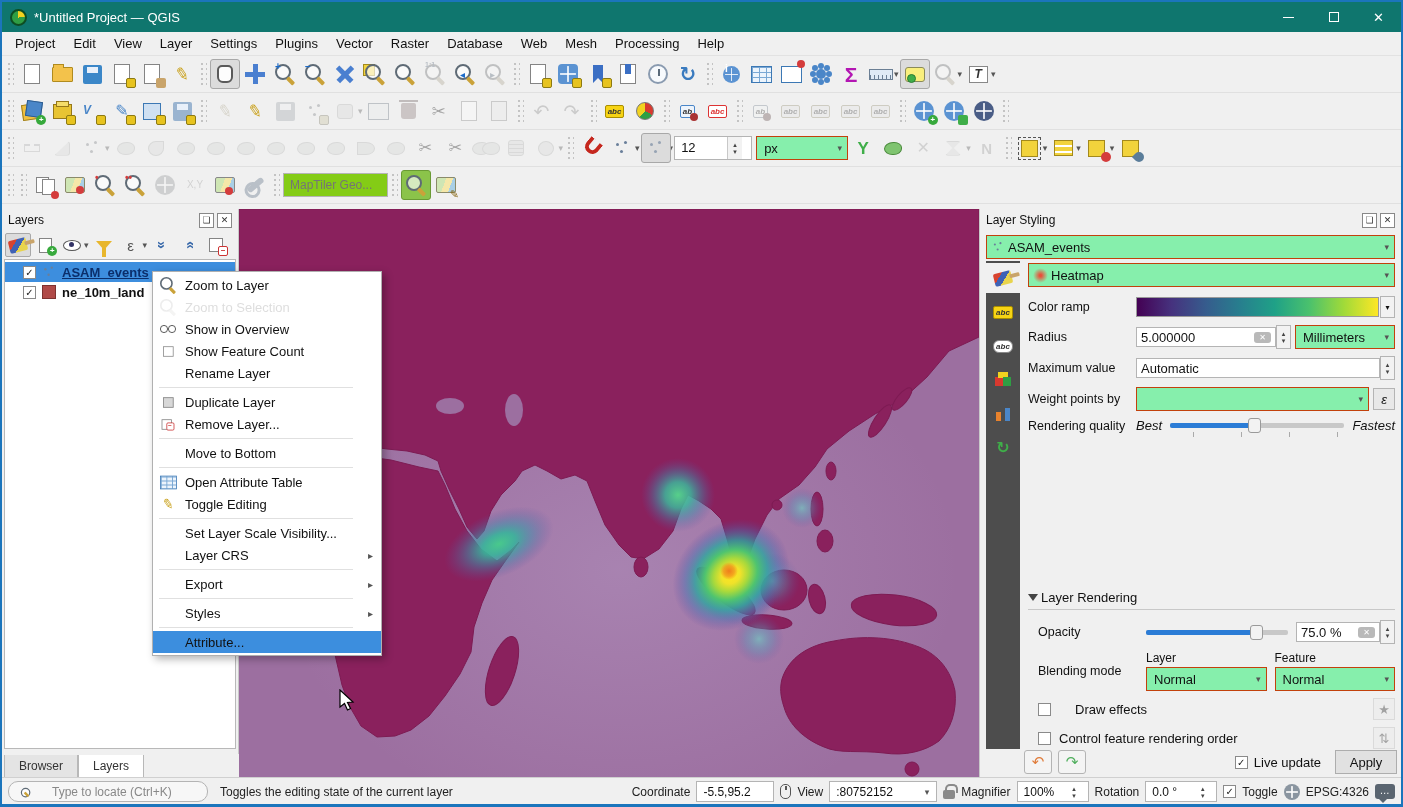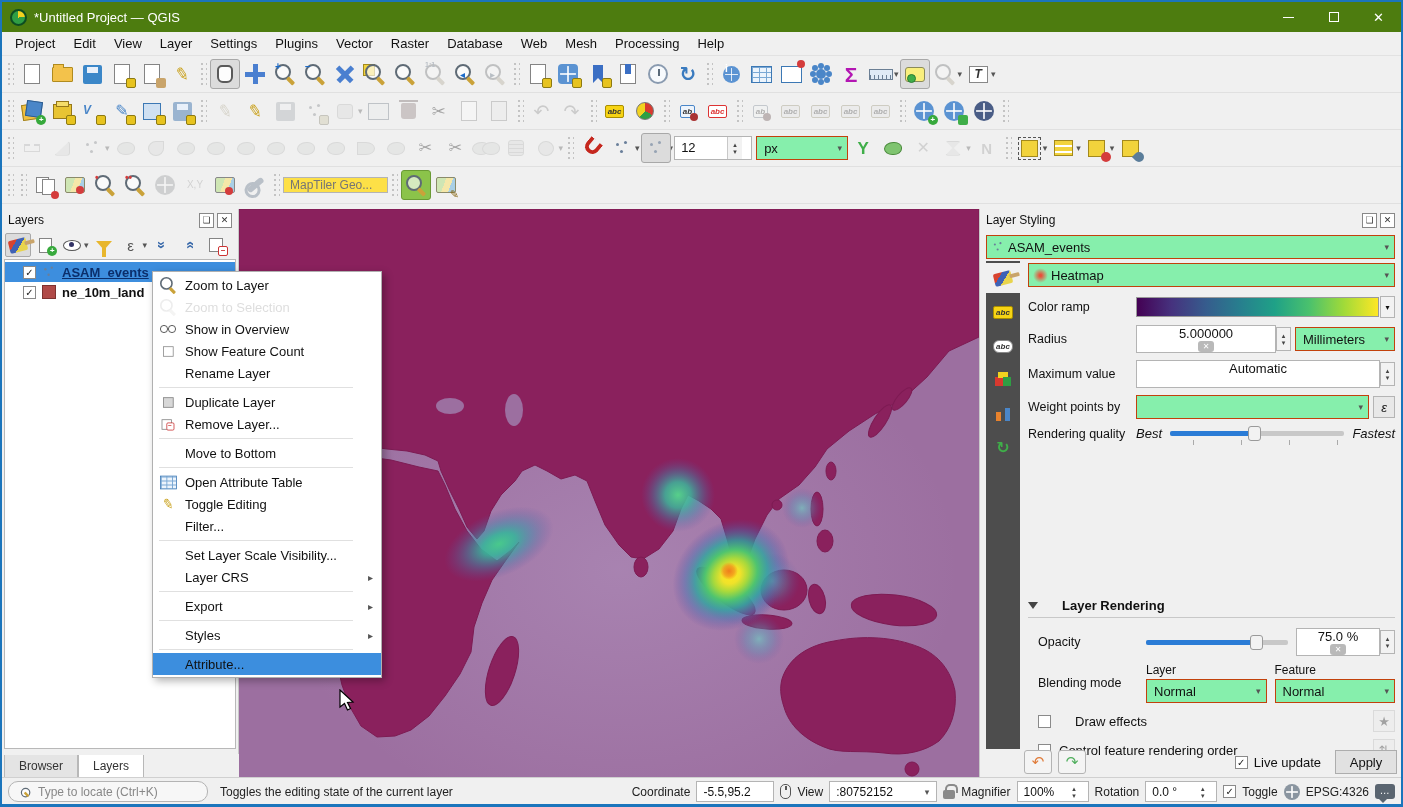--- a/index.html
+++ b/index.html
@@ -1,21 +1,21 @@
 <!DOCTYPE html>
 <html><head>
 <meta charset="utf-8">
 <style>
   * { margin:0; padding:0; box-sizing:border-box; }
   html,body { width:1403px; height:807px; overflow:hidden; }
   body { font-family:"Liberation Sans","DejaVu Sans",sans-serif; font-size:13px; color:#111;
          background:#f0f0f0; border:2px solid #1b75bc; position:relative; }
 
   
-  .titlebar { height:30px; background:#4d7c0f; display:flex; align-items:center; color:#fff;text-align:right; }
+  .titlebar { height:30px; background:#0f766e; display:flex; align-items:center; color:#fff;text-align:right; }
   .qlogo { width:17px; height:17px; margin:0 7px 0 8px; border-radius:50%;
            background:conic-gradient(#f2d21f 0 25%, #2f9e44 25% 100%); border:2px solid #0d4d22; }
   .title-text { font-size:13px; }
   .win-btns { margin-left:auto; display:flex; height:100%; }
   .win-btn { width:45px; height:100%; display:flex; align-items:center; justify-content:center; color:#fff; }
   .glyph-min { width:11px; height:0; border-top:1px solid #fff; display:block; }
   .glyph-max { width:10px; height:10px; border:1px solid #fff; display:block; }
 
   
   .menubar { height:24px; background:#f0f0f0; display:flex; align-items:center; padding-left:4px;
@@ -155,21 +155,21 @@
   .rot270 { transform:rotate(-90deg); display:inline-block; font-weight:bold; color:#3566a8; font-size:14px; }
 
   
   .spinbox { display:flex; align-items:stretch; height:24px; background:#fff; border:1px solid #b4b4b4; }
   .spinbox .val { padding:3px 6px; min-width:52px; }
   .spincol { display:flex; flex-direction:column; justify-content:center; width:15px;
              border-left:1px solid #c8c8c8; background:#f2f2f2; font-size:7px; line-height:7px;
              text-align:center; color:#444; }
   .combo { display:flex; align-items:center; height:24px; background:#86efac; border:1px solid #c2410c; padding:0 4px; }
   .combo .cval { flex:1; padding:0 3px; }
-  .tb-input { height:16px; border:1px solid #b4b4b4; background:#fde047; padding:4px 6px; font-size:12px;
+  .tb-input { height:24px; border:1px solid #b4b4b4; background:#84cc16; padding:4px 6px; font-size:12px;
               font-family:inherit; color:#555; width:105px; }
 
   
   .main { position:absolute; top:207px; left:0; width:1399px; height:570px; }
 
   
   .layers-panel { position:absolute; left:0; top:0; width:237px; height:545px; background:#f0f0f0;
                   border-right:1px solid #c8c8c8; }
   .panel-head { height:22px; display:flex; align-items:center; padding:0 6px; font-size:12px; }
   .panel-head .sp { flex:1; }
@@ -215,44 +215,44 @@
   .side-strip { width:34px; background:#4d4d4d; display:flex; flex-direction:column; align-items:center; padding-top:2px; gap:4px; }
   .stab { width:34px; height:30px; display:flex; align-items:center; justify-content:center; }
   .stab.active { background:#f0f0f0; }
   .sp-content { flex:1; padding:2px 2px 0 8px; position:relative; }
   .frow { display:flex; align-items:center; margin-bottom:7px; }
   .frow .flabel { width:108px; font-size:12.5px; flex:none; }
   .ramp { flex:1; height:20px; border:1px solid #9a9a9a;
           background:linear-gradient(90deg,#440154,#46327e,#365c8d,#277f8e,#1fa187,#4ac16d,#a0da39,#fde725); }
   .rampdd { width:15px; height:22px; border:1px solid #b4b4b4; background:#f2f2f2; font-size:8px;
             display:flex; align-items:center; justify-content:center; margin-left:1px; }
-  .field { display:flex; align-items:center; background:#fff; border:1px solid #b4b4b4; height:28px; padding:0 4px;flex-direction:column; }
+  .field { display:flex; align-items:center; background:#fff; border:1px solid #b4b4b4; height:20px; padding:0 4px; }
   .clr { background:#b9b9b9; color:#fff; border-radius:3px; font-size:8px; padding:1px 5px; }
   .slider { position:relative; height:5px; background:#c8c8c8; border-radius:2px; flex:1; }
   .slider .fill { position:absolute; left:0; top:0; height:100%; background:#2b7cd6; border-radius:2px; }
   .slider .knob { position:absolute; top:-5px; width:13px; height:15px; background:#f2f2f2;
                   border:1px solid #9a9a9a; border-radius:3px; }
   .ticks { position:absolute; left:165px; right:50px; top:14px; height:5px;
            background:repeating-linear-gradient(90deg,#aaa 0 1px,transparent 1px 48px); }
-  .lr-head { display:flex; align-items:center; gap:24px; font-weight:bold; font-size:13px;
+  .lr-head { display:flex; align-items:center; gap:3px; font-weight:normal; font-size:13px;
              border-bottom:1px solid #c8c8c8; padding-bottom:4px; margin-bottom:10px; }
   .tri-down { width:0; height:0; border-left:5px solid transparent; border-right:5px solid transparent;
               border-top:7px solid #444; }
   .sq-btn { width:22px; height:22px; border:1px solid #b4b4b4; background:#e8e8e8; display:flex;
             align-items:center; justify-content:center; }
   .sp-footer { position:absolute; left:44px; right:4px; bottom:4px; height:26px; display:flex; align-items:center; gap:6px; }
   .undo-redo { width:28px; height:24px; border:1px solid #b4b4b4; border-radius:3px; background:#f4f4f4;
                display:flex; align-items:center; justify-content:center; font-size:15px; }
   .apply-btn { margin-left:8px; width:62px; height:24px; background:#e1e1e1; border:1px solid #adadad;
                display:flex; align-items:center; justify-content:center; }
 
   
   .statusbar { position:absolute; left:0; bottom:0; width:1399px; height:28px; background:#f0f0f0;
                border-top:1px solid #d0d0d0; display:flex; align-items:center; padding:0 6px; gap:6px; font-size:12px; }
-  .locate { display:flex; align-items:center; gap:5px; width:200px; height:21px; border:1px solid #b4b4b4;
+  .locate { display:flex; align-items:center; gap:19px; width:200px; height:21px; border:1px solid #b4b4b4;
             border-radius:10px; background:#f7f7f7; padding:0 8px; color:#888; }
   .locate .i-mag { transform:scale(.6); width:16px; height:16px; }
   .sb-box { background:#fff; border:1px solid #b4b4b4; height:21px; display:flex; align-items:center; padding:0 6px; }
   .sb-label { color:#222; }
   .blue-bottom { position:absolute; left:0; bottom:-2px; width:100%; height:3px; background:#1b75bc; }
 </style>
 </head>
 <body>
 
 <div class="titlebar">
@@ -862,24 +862,20 @@
           <i class="i-table"></i>
         </span>
         <span class="lbl">Open Attribute Table</span>
     </div>
     <div class="ctx-item">
       <span class="ico">
           <span class="g i-pencil">✎</span>
         </span>
         <span class="lbl">Toggle Editing</span>
     </div>
-    <div class="ctx-item">
-      <span class="ico"></span>
-        <span class="lbl">Filter...</span>
-    </div>
     <div class="ctx-sep"></div>
     <div class="ctx-item">
       <span class="ico"></span>
         <span class="lbl">Set Layer Scale Visibility...</span>
     </div>
     <div class="ctx-item">
       <span class="ico"></span>
         <span class="lbl">Layer CRS</span>
       <span class="subarr">▸</span>
     </div>

